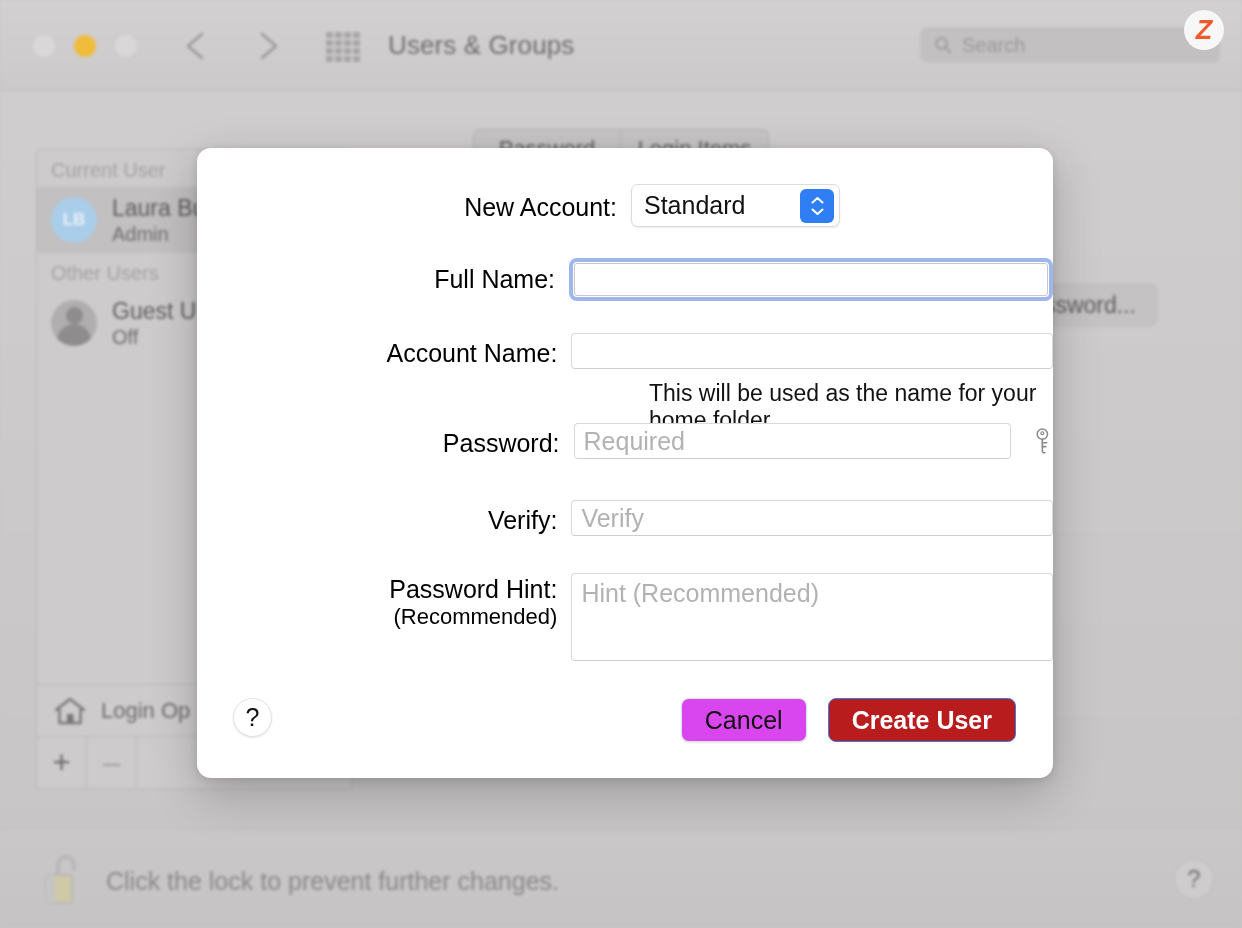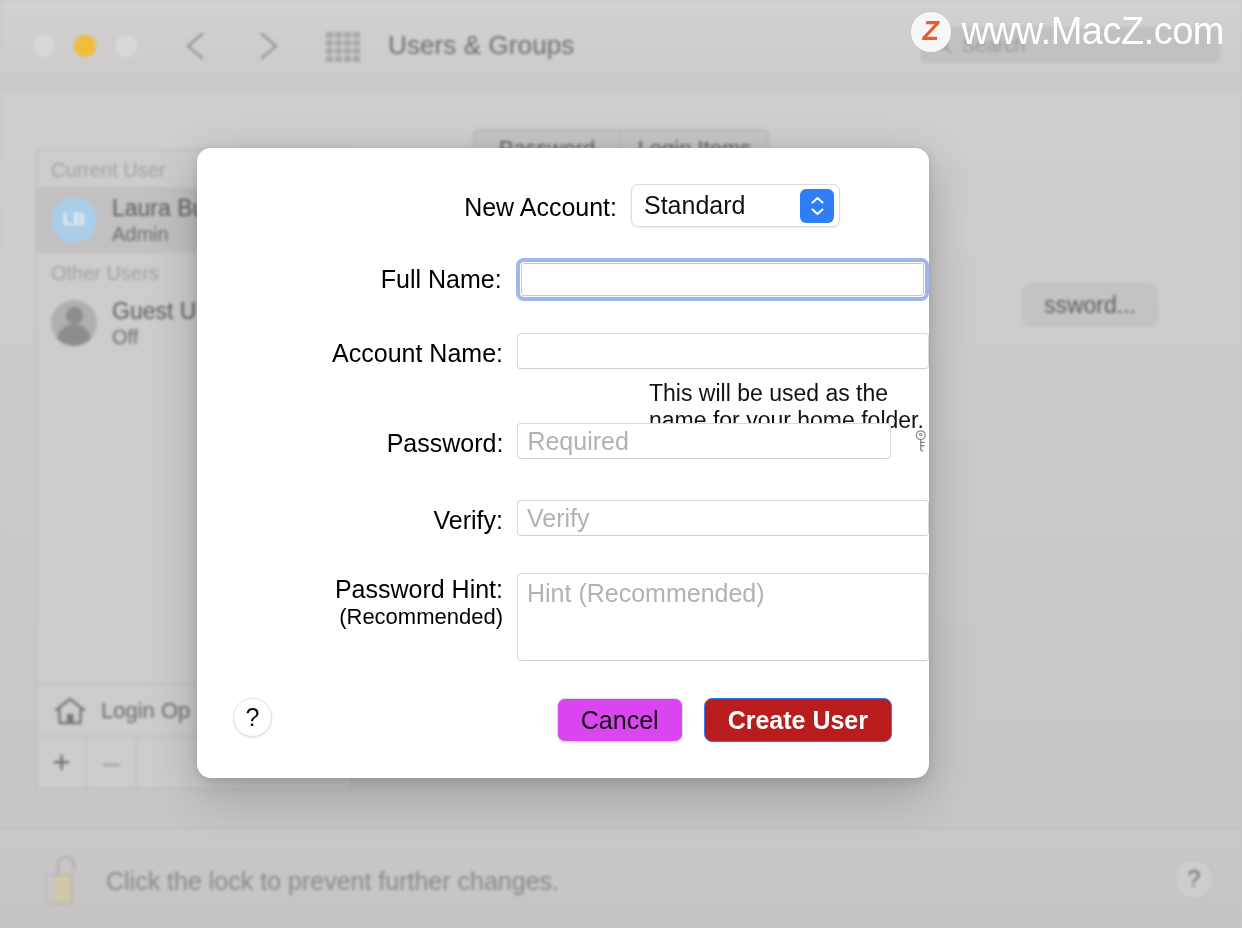--- a/index.html
+++ b/index.html
@@ -220,21 +220,21 @@
     background: #cecccc;
     border: 1px solid #bdbbbb;
     display: flex; align-items: center; justify-content: center;
     font-size: 24px; color: #6f6d6d;
   }
 
   
   .modal {
     position: absolute;
     top: 148px; left: 197px;
-    width: 732px; height: 630px;
+    width: 856px; height: 630px;
     background: #ffffff;
     border-radius: 14px;
     box-shadow: 0 16px 48px rgba(0,0,0,.22), 0 2px 10px rgba(0,0,0,.12);
     z-index: 50;
   }
 
   .form-row {
     position: absolute;
     display: flex;
     align-items: flex-start;
@@ -587,16 +587,15 @@
     <div class="help-btn">?</div>
 
     <div class="footer-btns">
       <button class="btn btn-cancel">Cancel</button>
       <button class="btn btn-create">Create User</button>
     </div>
   </div>
 
   <div class="watermark">
     <div class="wm-logo">Z</div>
-    <div class="wm-text">www.MacZ.com</div>
   </div>
 
 </div>
 
 </body></html>

